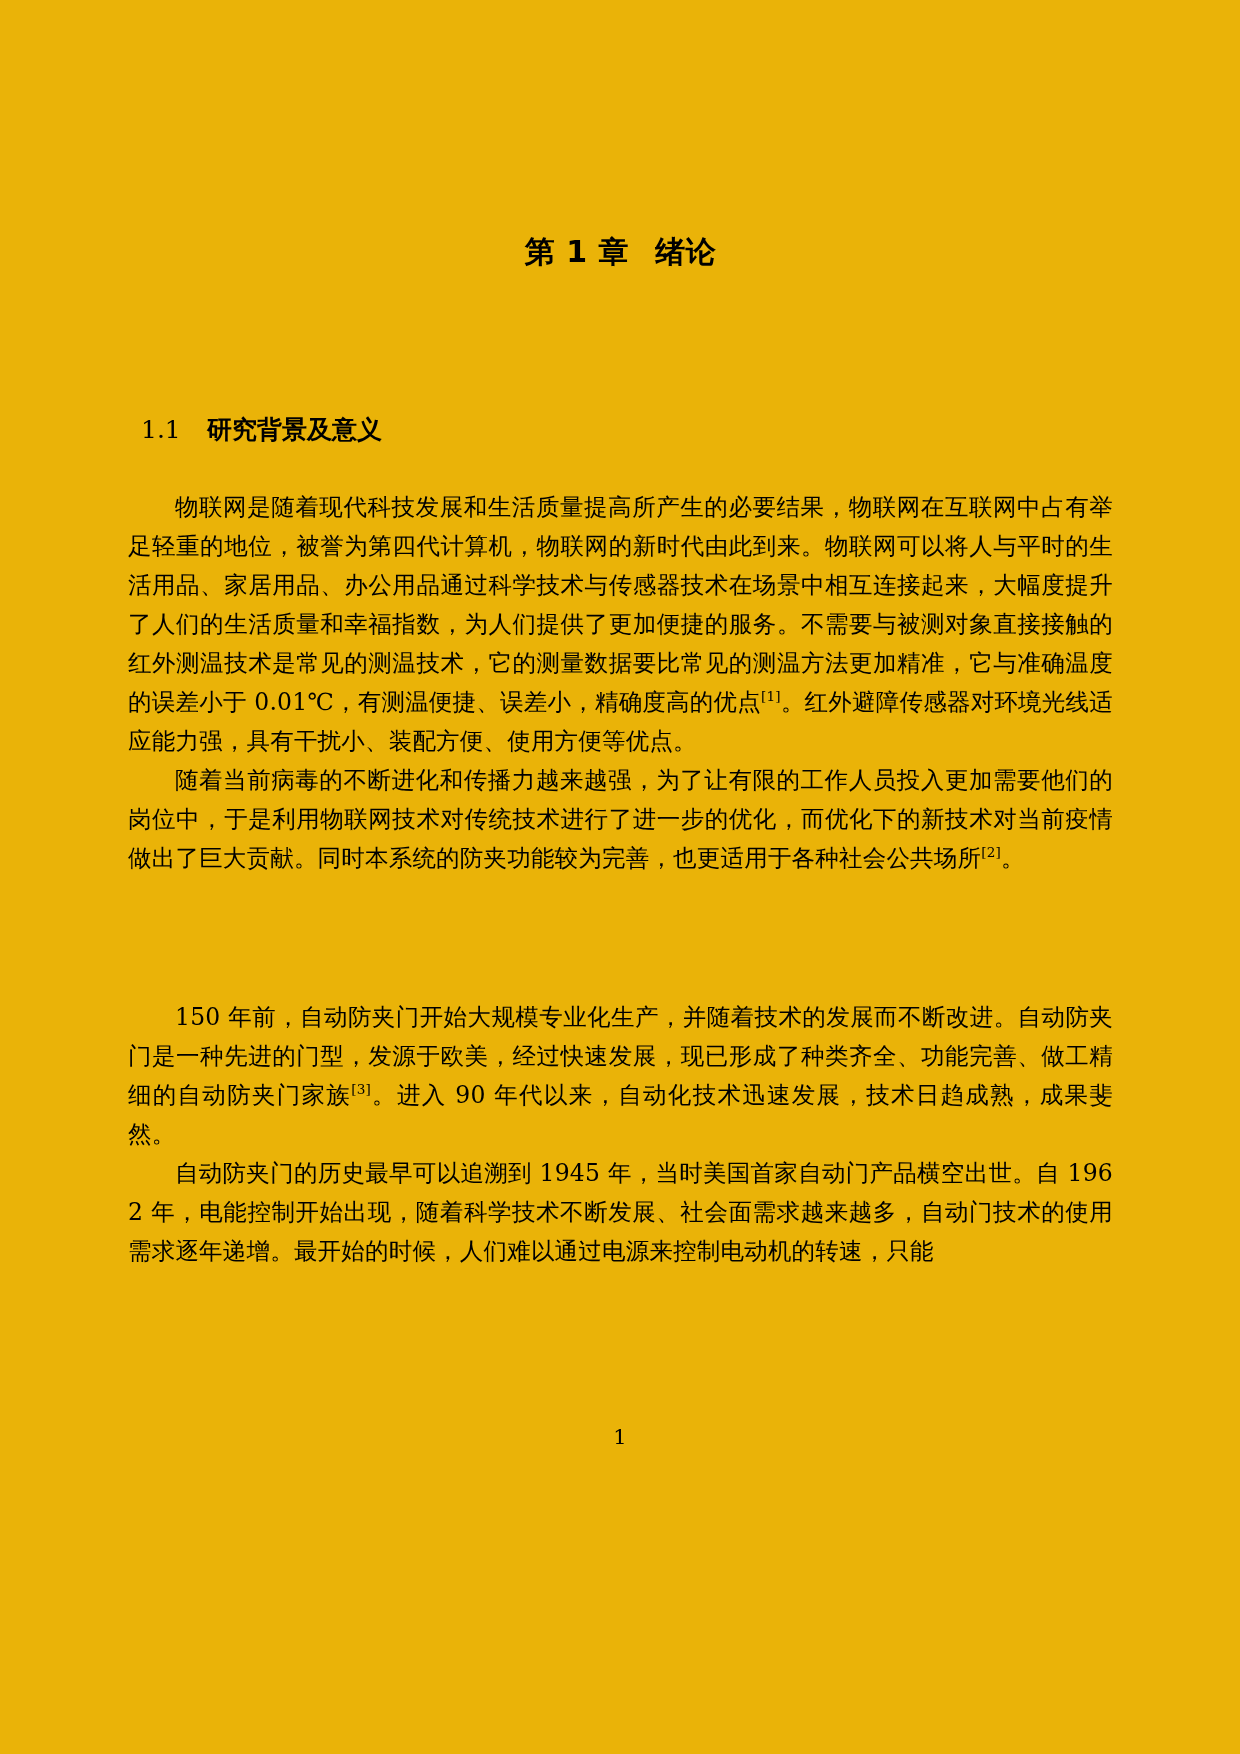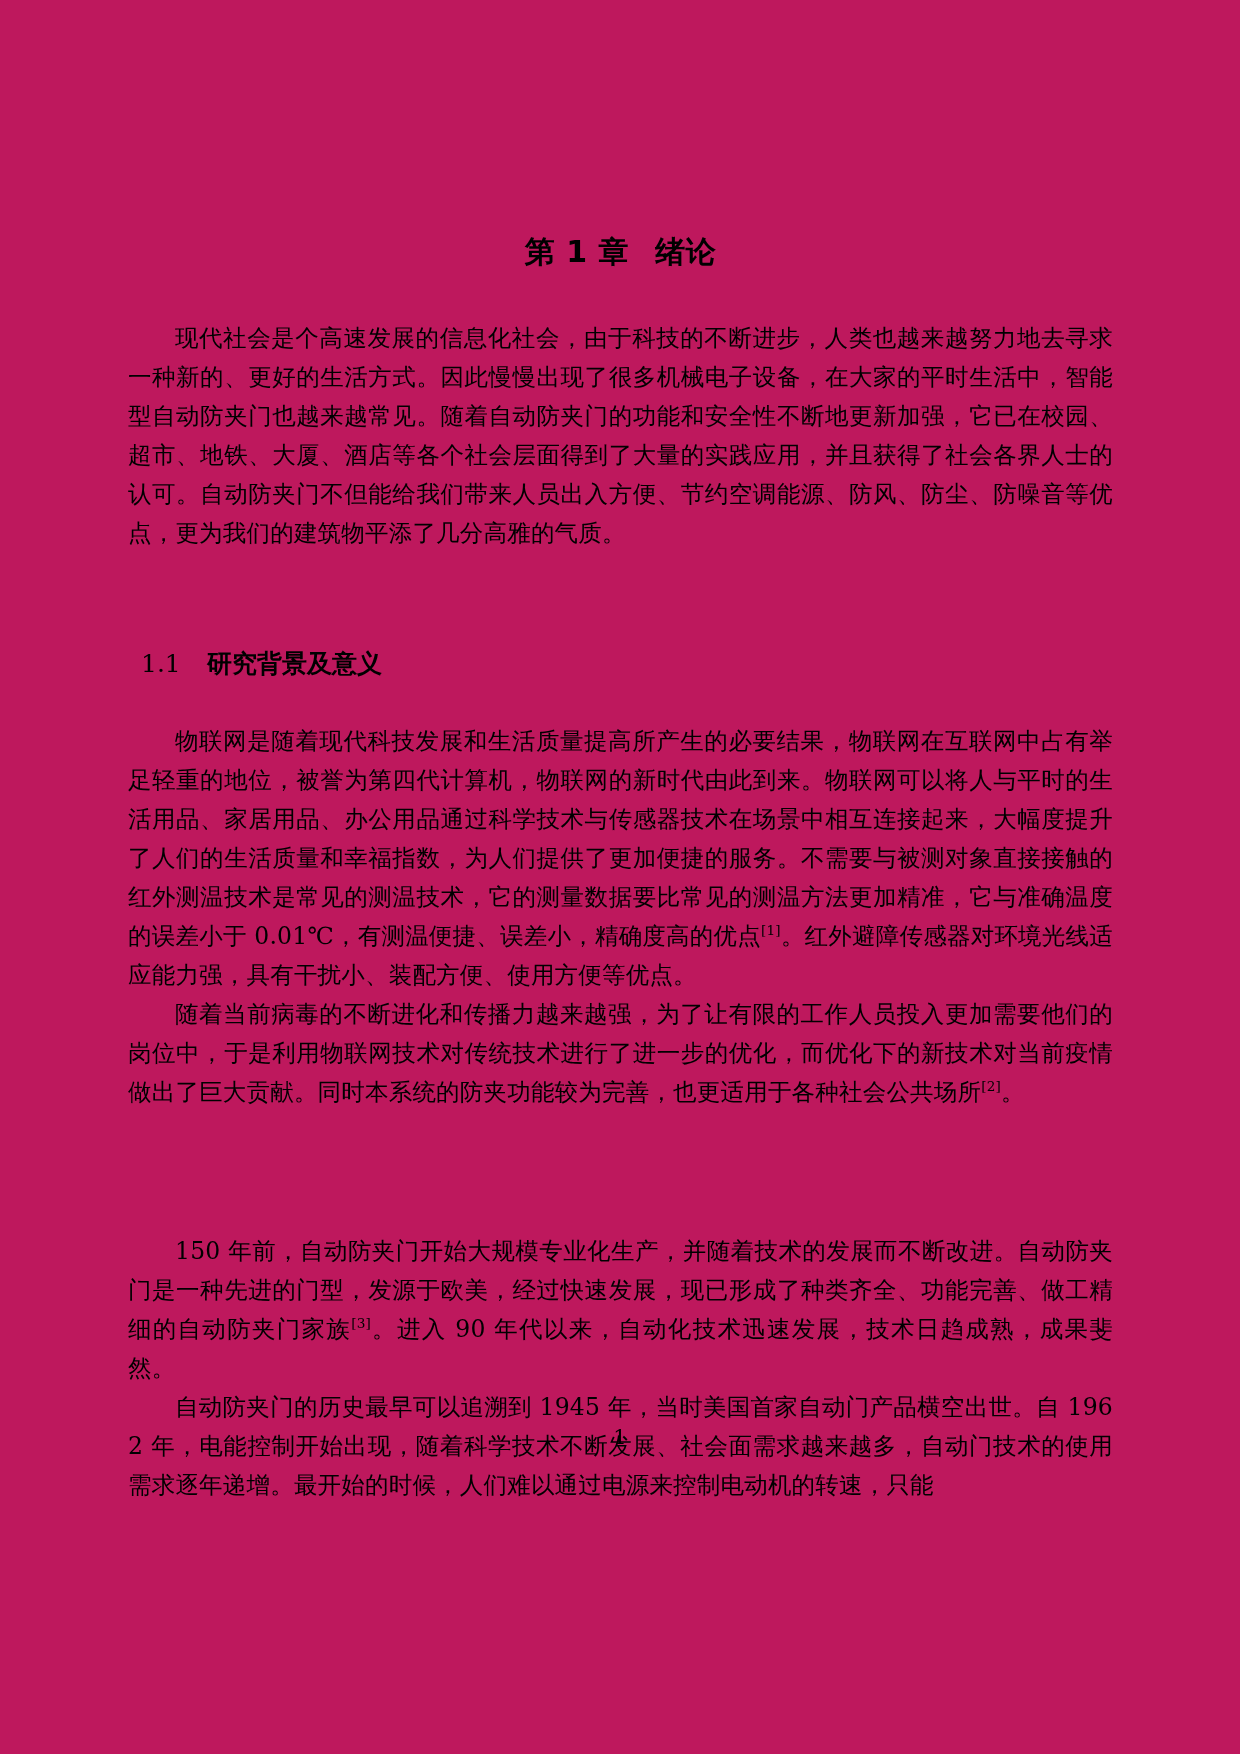--- a/index.html
+++ b/index.html
@@ -9,21 +9,21 @@
     background: #ffffff;
   }
   body {
     font-family: "DejaVu Serif", "Liberation Serif", serif;
     color: #000000;
   }
   .page {
     position: relative;
     width: 1240px;
     height: 1754px;
-    background: #be185d;
+    background: #eab308;
     box-sizing: border-box;
     overflow: hidden;
   }
   .content {
     position: absolute;
     left: 128px;
     top: 0;
     width: 985px;
   }
 
@@ -97,21 +97,20 @@
 
 <div class="page">
   <div class="content">
 
     <h1 class="chapter-title">
       <span>第 1 章</span><span class="num-gap"></span><span>绪论</span>
     </h1>
 
     <div class="sp-intro"></div>
 
-    <p class="body-text">现代社会是个高速发展的信息化社会，由于科技的不断进步，人类也越来越努力地去寻求一种新的、更好的生活方式。因此慢慢出现了很多机械电子设备，在大家的平时生活中，智能型自动防夹门也越来越常见。随着自动防夹门的功能和安全性不断地更新加强，它已在校园、超市、地铁、大厦、酒店等各个社会层面得到了大量的实践应用，并且获得了社会各界人士的认可。自动防夹门不但能给我们带来人员出入方便、节约空调能源、防风、防尘、防噪音等优点，更为我们的建筑物平添了几分高雅的气质。</p>
 
     <div class="sp-before-h1"></div>
 
     <h2 class="section-heading"><span class="sec-num">1.1</span>   <span>研究背景及意义</span></h2>
 
     <div class="sp-after-h1"></div>
 
     <p class="body-text"><span>物联网是随着现代科技发展和生活质量提高所产生的必要结果，物联网在互联网中占有举足轻重的地位，被誉为第四代计算机，物联网的新时代由此到来。物联网可以将人与平时的生活用品、家居用品、办公用品通过科学技术与传感器技术在场景中相互连接起来，大幅度提升了人们的生活质量和幸福指数，为人们提供了更加便捷的服务。不需要与被测对象直接接触的红外测温技术是常见的测温技术，它的测量数据要比常见的测温方法更加精准，它与准确温度的误差小于 0.01℃，有测温便捷、误差小，精确度高的优点</span><sup class="cite">[1]</sup><span>。红外避障传感器对环境光线适应能力强，具有干扰小、装配方便、使用方便等优点。</span></p>
 
 

